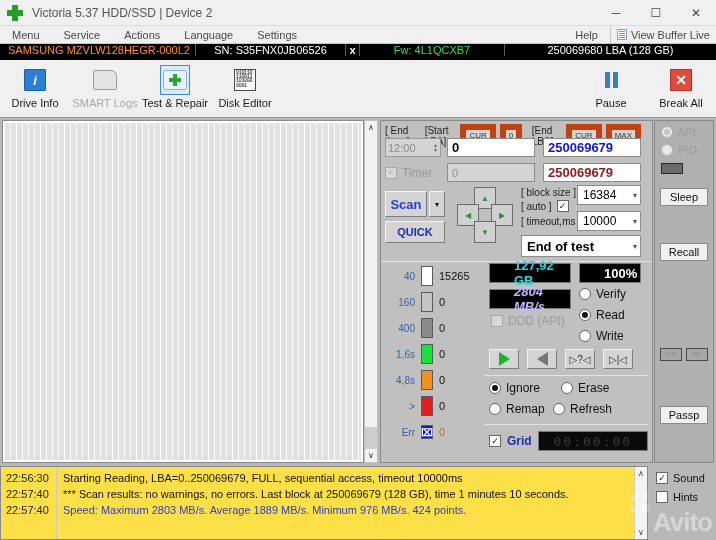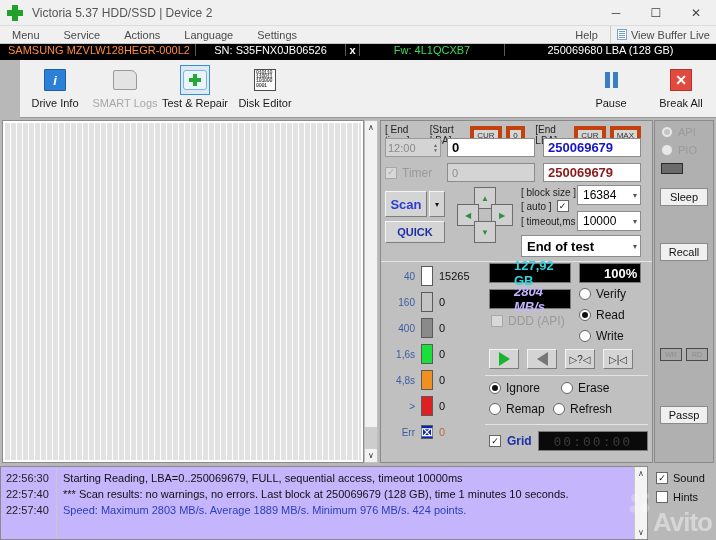--- a/index.html
+++ b/index.html
@@ -64,21 +64,21 @@
   }
   .db-model { width: 196px; color: #ff8c38; justify-content: flex-start; padding-left: 8px; }
   .db-sn    { width: 150px; color: #ffffff; }
   .db-x     { width: 14px; color: #ffffff; font-weight: bold; }
   .db-fw    { width: 145px; color: #3ddc56; }
   .db-cap   { flex: 1; color: #ffffff; border-right: none; }
 
   
   .toolbar {
     height: 58px; background: #f0f0f0; display: flex; align-items: flex-start;
-    border-bottom: 1px solid #9a9a9a; padding-top: 2px; margin-left: 20px;
+    border-bottom: 1px solid #9a9a9a; padding-top: 2px;
   }
   .tbtn {
     width: 70px; display: flex; flex-direction: column; align-items: center;
     padding-top: 3px;
   }
   .tbtn .glyph {
     width: 30px; height: 30px; display: flex; align-items: center; justify-content: center;
     position: relative;
   }
   .tbtn .tlabel { font-size: 11px; color: #1a1a1a; margin-top: 2px; white-space: nowrap; }
@@ -163,21 +163,21 @@
     width: 60px; margin: 2px 2px 2px 1px; background: #b0b0b0;
     border: 1px solid #8a8a8a; display: flex; flex-direction: column;
     align-items: center; padding-top: 5px;
   }
 
   
   .row { display: flex; align-items: center; }
   .lbl { font-size: 10px; color: #222; }
   .lbl.dim { color: #9a9a9a; }
   .minibtn {
-    font-size: 8px; background: #d6d6d6; border: 4px solid #c2410c;
+    font-size: 8px; background: #d6d6d6; border: 6px solid #c2410c;
     padding: 0 3px; line-height: 11px; color: #333;
   }
   .tfield {
     background: #fff; border: 1px solid #8c8c8c; height: 19px;
     display: flex; align-items: center; padding: 0 4px;
     font-size: 13px; font-weight: bold; color: #000;
   }
   .tfield.blue { color: #1515c8; }
   .tfield.maroon { color: #8c1a1a; }
   .tfield.ro { background: #d4d4d4; color: #8f8f8f; font-weight: normal; font-size: 11px; }
@@ -283,21 +283,21 @@
   .rrsmall {
     width: 22px; height: 13px; background: #a8a8a8; border: 1px solid #4a4a4a;
     display: flex; align-items: center; justify-content: center;
     font-size: 7px; color: #8e8e8e;
   }
   .darkbox { width: 22px; height: 11px; background: #6b6b6b; border: 1px solid #2a2a2a; }
 
   
   .logarea {
     position: absolute; left: 0; top: 466px; right: 68px; bottom: 0;
-    background: #c4b5fd; border: 1px solid #8a8a8a; display: flex;
+    background: #fde047; border: 1px solid #8a8a8a; display: flex;
   }
   .logcol { width: 56px; border-right: 1px solid #c8c8c8; padding-top: 3px; flex: none; }
   .logcol .ts { font-size: 11px; color: #222; line-height: 16px; padding-left: 5px; }
   .logmsgs { flex: 1; padding-top: 3px; overflow: hidden; }
   .logmsgs .lm { font-size: 11px; line-height: 16px; padding-left: 6px; white-space: nowrap; color: #111; }
   .logmsgs .lm.blue { color: #2a3fb8; }
   .logscroll {
     width: 13px; background: #f4f4f4; border-left: 1px solid #c8c8c8;
     display: flex; flex-direction: column; justify-content: space-between;
     align-items: center; font-size: 8px; color: #444; padding: 2px 0;

